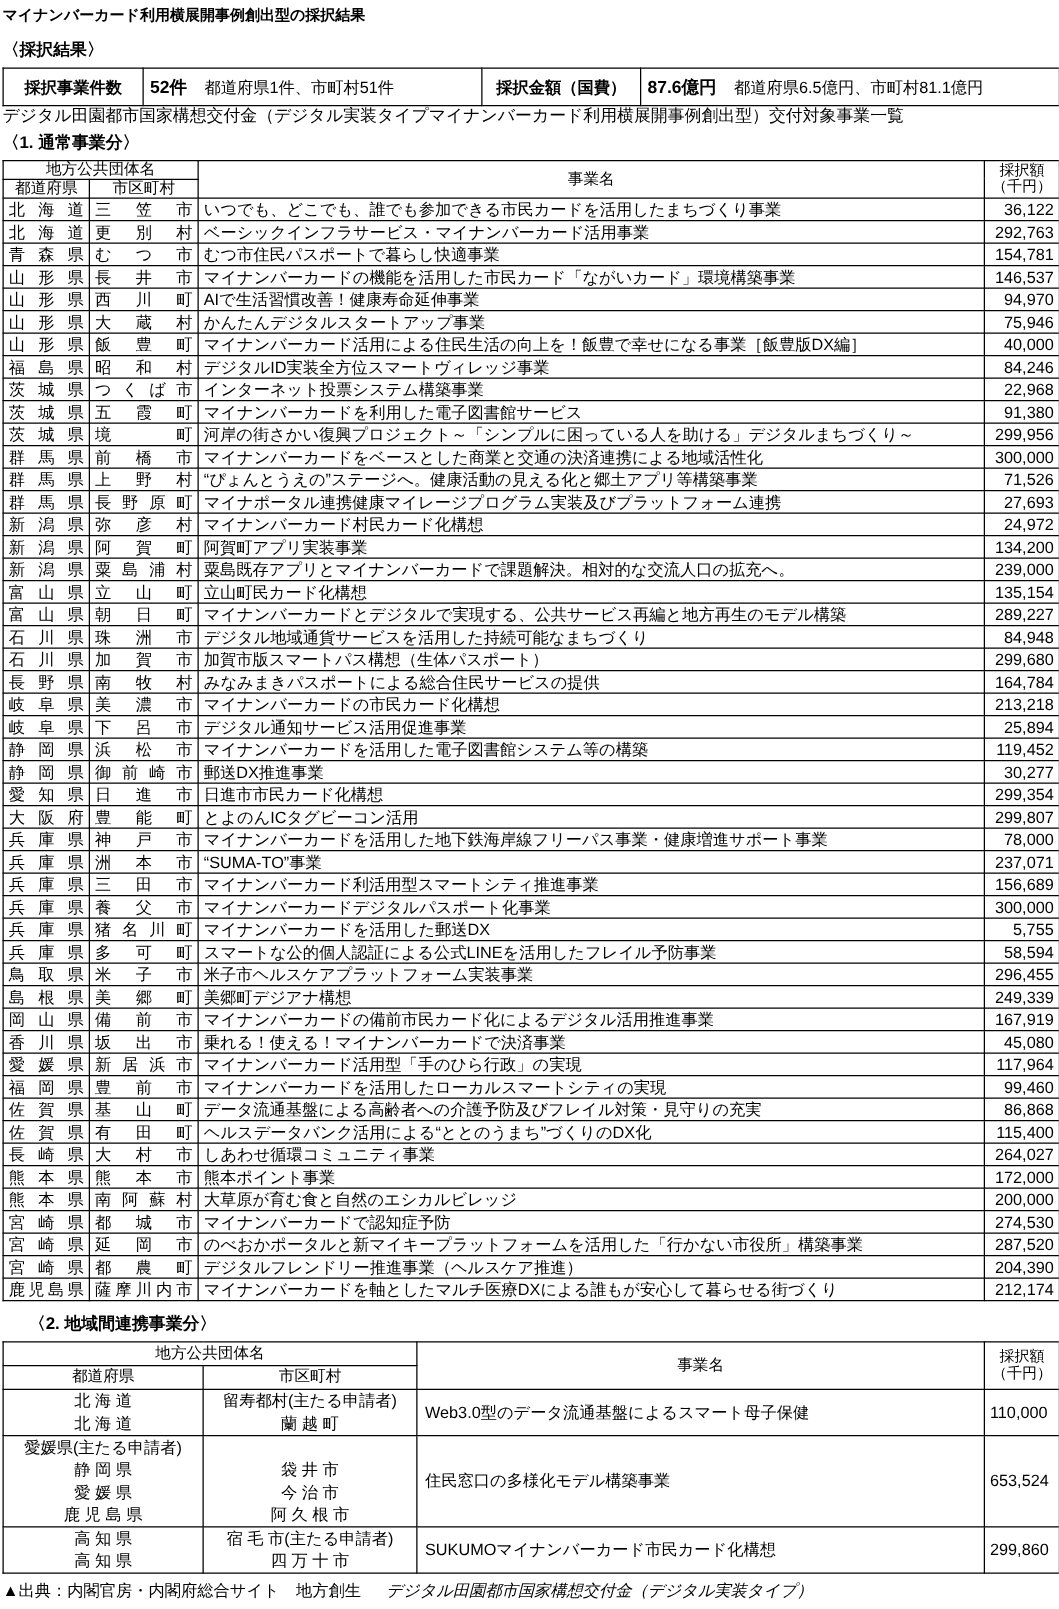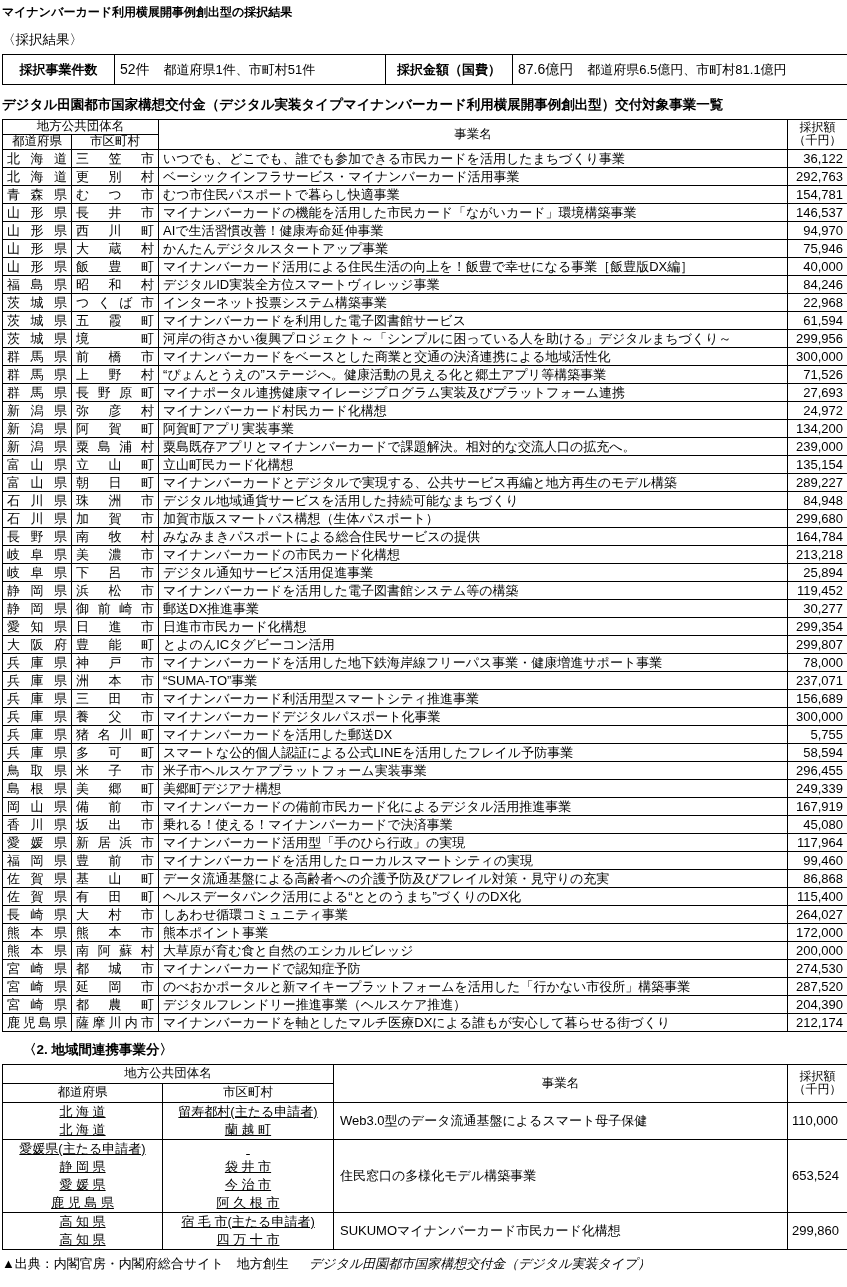--- a/index.html
+++ b/index.html
@@ -1,48 +1,48 @@
 <!DOCTYPE html>
 <html lang="ja"><head>
 <meta charset="utf-8">
 <style>
   html,body { margin:0; padding:0; background:#fff; color:#000; }
   body { width:847px; font-family:"Liberation Sans","DejaVu Sans",sans-serif; }
   .doc { padding:2px 1px 2px 2px; }
 
   .page-title { font-size:12px; font-weight:bold; margin:2px 0 0 0; }
-  .sub-heading { font-size:13.5px; font-weight:normal; margin-top:10px; }
-  .list-heading { font-size:13.5px; font-weight:bold; margin-top:12px; line-height:1.25; }
+  .sub-heading { font-size:13.5px; font-weight:bold; margin-top:10px; }
+  .list-heading { font-size:13.5px; font-weight:normal; line-height:1.25; }
   .section-heading { font-size:13.5px; font-weight:bold; margin-top:3px; }
   .section-heading.second { margin-top:9px;margin-left:21px; }
 
   table { border-collapse:collapse; width:845px; table-layout:fixed; }
   th, td { border:1px solid #000; }
 
   
   table.summary { margin-top:5px;padding-left:26px; }
   table.summary td { font-size:13px; padding:6px 5px; vertical-align:middle; }
   .sum-label { font-weight:bold; text-align:center; }
-  .big-val { font-weight:normal; font-size:14px; }
+  .big-val { font-weight:bold; font-size:14px; }
   .sum-detail { margin-left:14px;text-align:right; }
 
   
   table.projects { margin-top:5px; }
   thead th { font-weight:normal; font-size:12.5px; text-align:center; padding:0; line-height:1.1; height:14px; }
   thead.tall th { height:18px; }
   .amount-head { font-size:12px; }
   tbody td { font-size:13px; height:17px; line-height:1.05; padding:0 3px; white-space:nowrap; overflow:hidden; vertical-align:middle; }
   td.jcell { text-align:justify; text-align-last:justify; padding:0 4px; }
   td.name-cell { padding:0 4px; }
   td.amt { text-align:right; padding:0 4px 0 2px; }
 
   
   table.regional { margin-top:5px; }
   table.regional tbody td { white-space:normal; height:auto; }
-  .rline { height:18px; line-height:18px; text-align:center; overflow:hidden; white-space:nowrap;text-decoration:underline; }
+  .rline { height:18px; line-height:18px; text-align:center; overflow:hidden; white-space:nowrap; }
   td.rname { padding:2px 6px; }
   td.ramt { text-align:left; padding:0 4px; }
 
   .source-note { font-size:13px; margin-top:5px; }
   .source-serif { font-family:"Liberation Serif","DejaVu Serif",serif; font-style:italic; }
 </style>
 </head>
 <body>
 
 <div class="doc">
@@ -62,20 +62,21 @@
       <tr>
         <td class="sum-label">採択事業件数</td>
         <td><span class="big-val">52件</span><span class="sum-detail">都道府県1件、市町村51件</span></td>
         <td class="sum-label">採択金額（国費）</td>
         <td><span class="big-val">87.6億円</span><span class="sum-detail">都道府県6.5億円、市町村81.1億円</span></td>
       </tr>
     </tbody>
   </table>
 
   <div class="list-heading">デジタル田園都市国家構想交付金（デジタル実装タイプマイナンバーカード利用横展開事例創出型）交付対象事業一覧</div>
+  <div class="section-heading">〈1. 通常事業分〉</div>
 
   <table class="projects">
     <colgroup>
         <col style="width:69px">
         <col style="width:87px">
         <col style="width:629px">
         <col style="width:60px">
       </colgroup>
     <thead>
       <tr>
@@ -143,21 +144,21 @@
         <tr>
           <td class="jcell">茨城県</td>
           <td class="jcell">つくば市</td>
           <td class="name-cell">インターネット投票システム構築事業</td>
           <td class="amt">22,968</td>
         </tr>
         <tr>
           <td class="jcell">茨城県</td>
           <td class="jcell">五霞町</td>
           <td class="name-cell">マイナンバーカードを利用した電子図書館サービス</td>
-          <td class="amt">61,594</td>
+          <td class="amt">91,380</td>
         </tr>
         <tr>
           <td class="jcell">茨城県</td>
           <td class="jcell">境町</td>
           <td class="name-cell">河岸の街さかい復興プロジェクト～「シンプルに困っている人を助ける」デジタルまちづくり～</td>
           <td class="amt">299,956</td>
         </tr>
         <tr>
           <td class="jcell">群馬県</td>
           <td class="jcell">前橋市</td>

